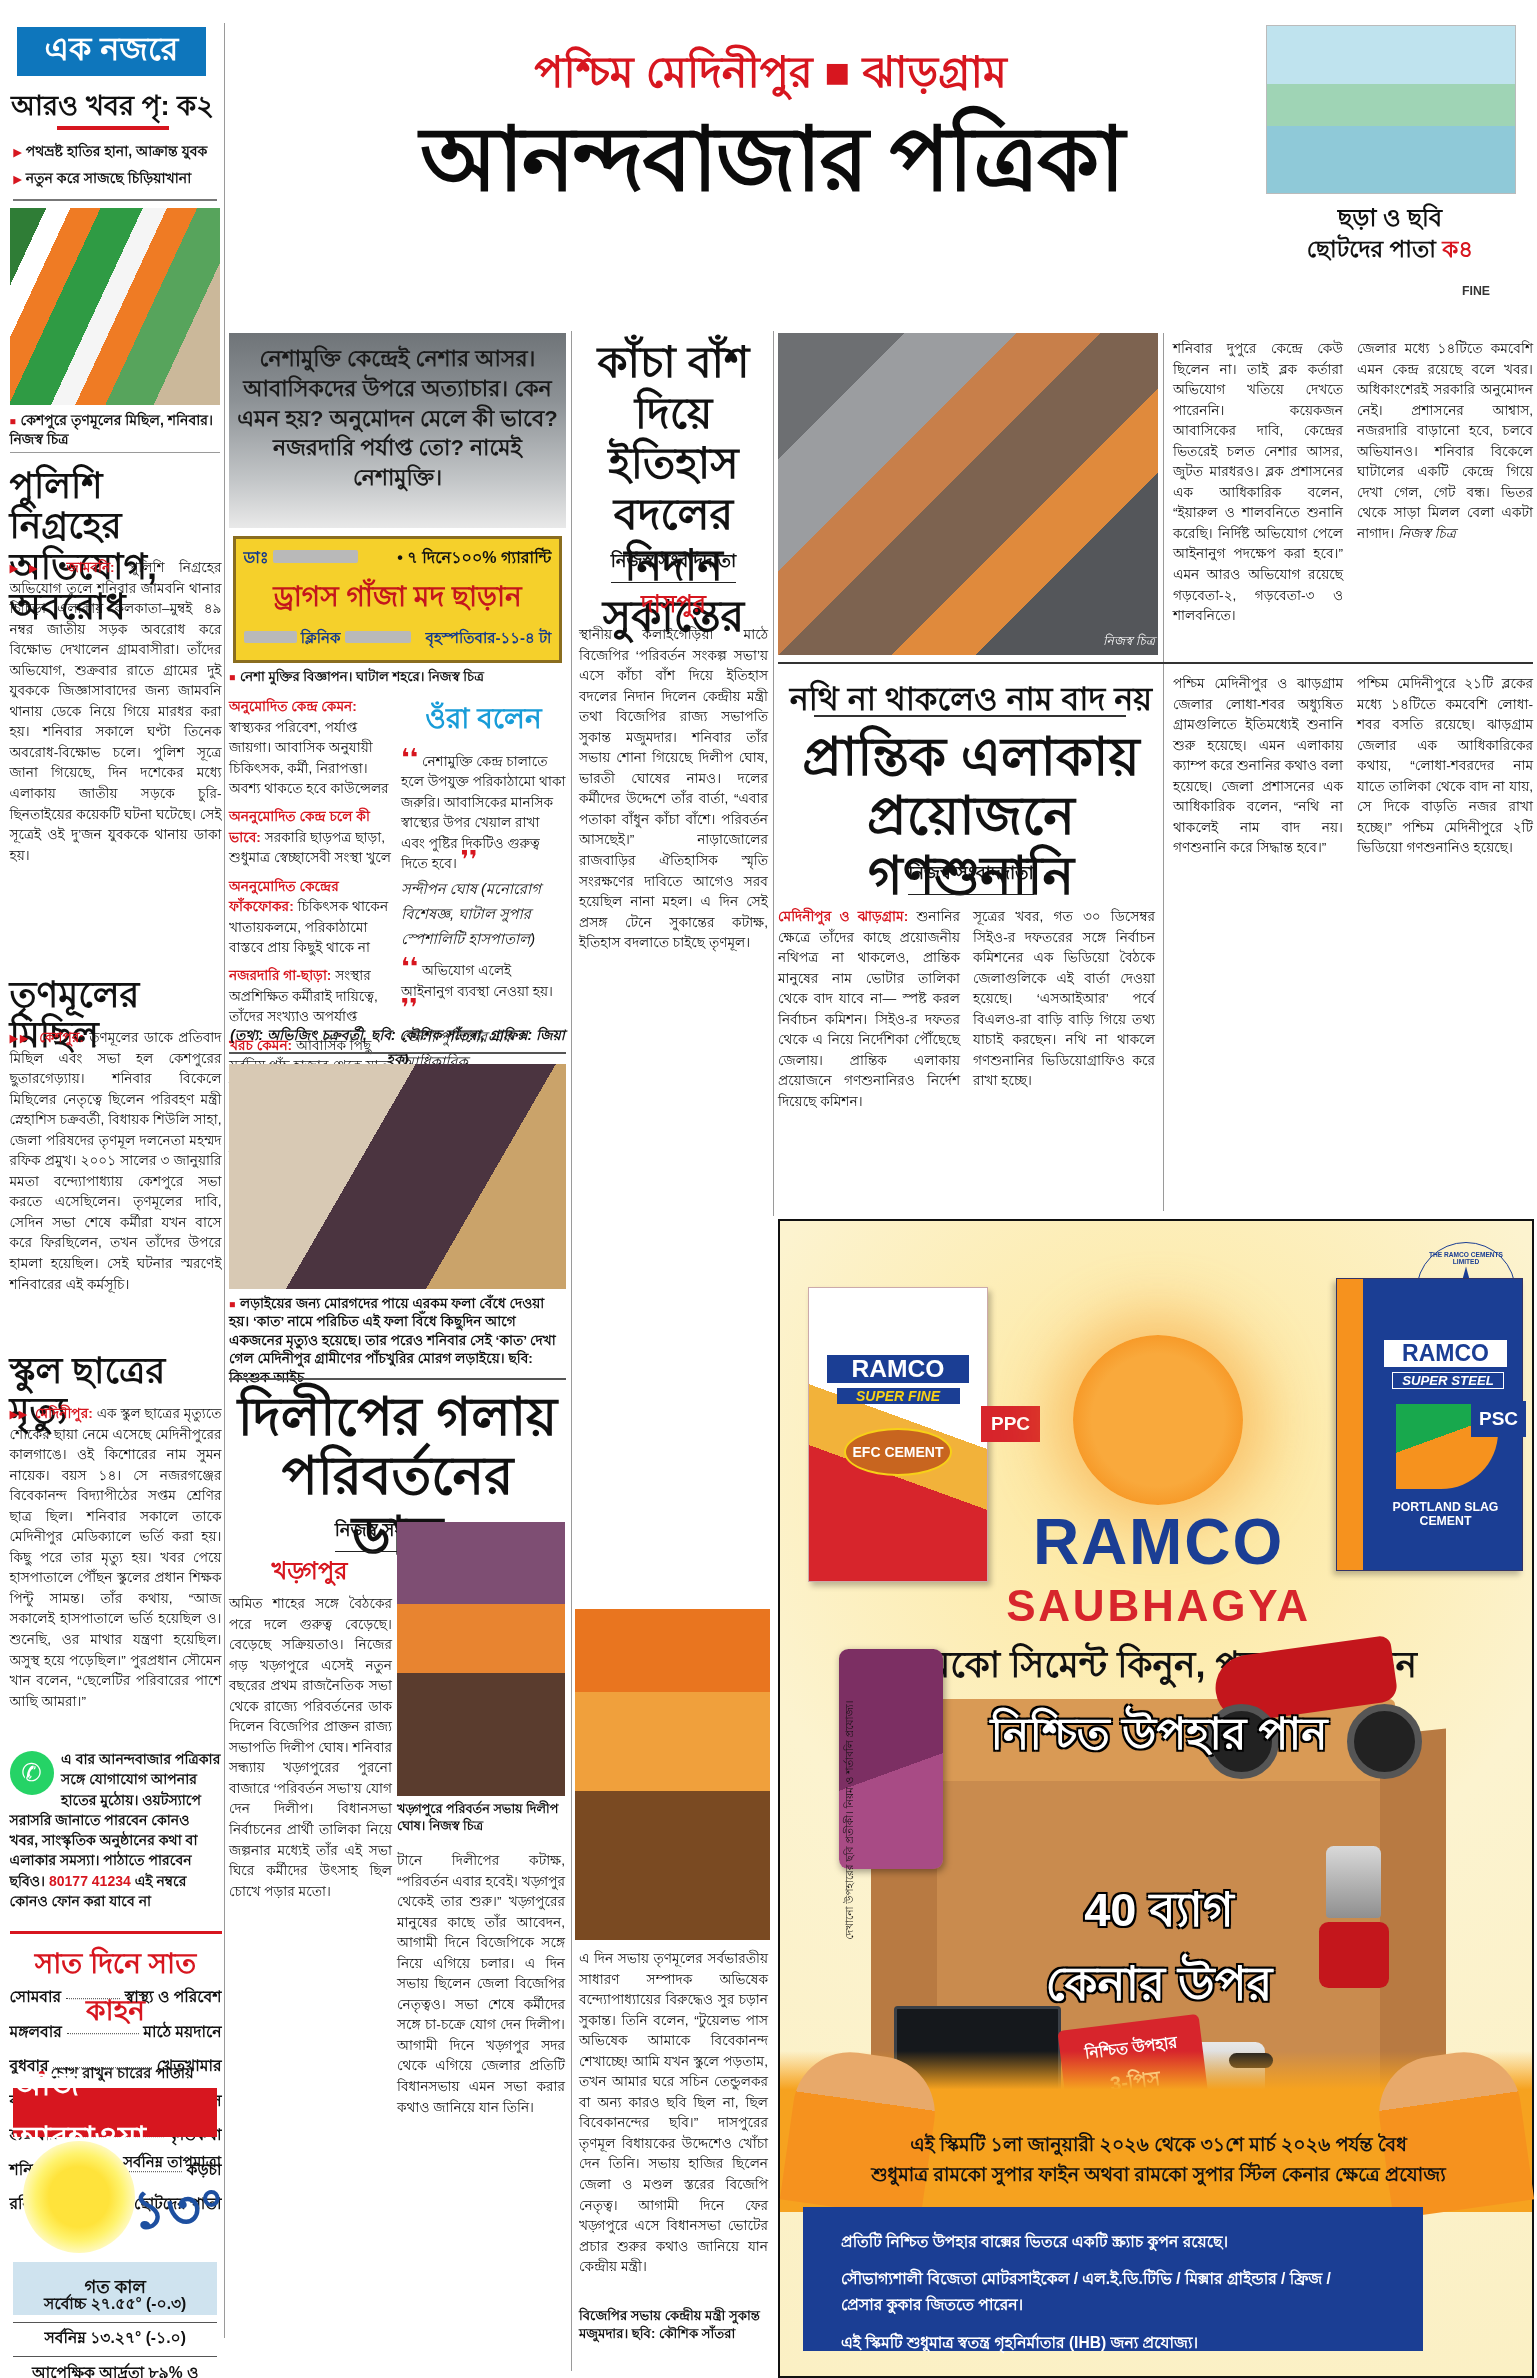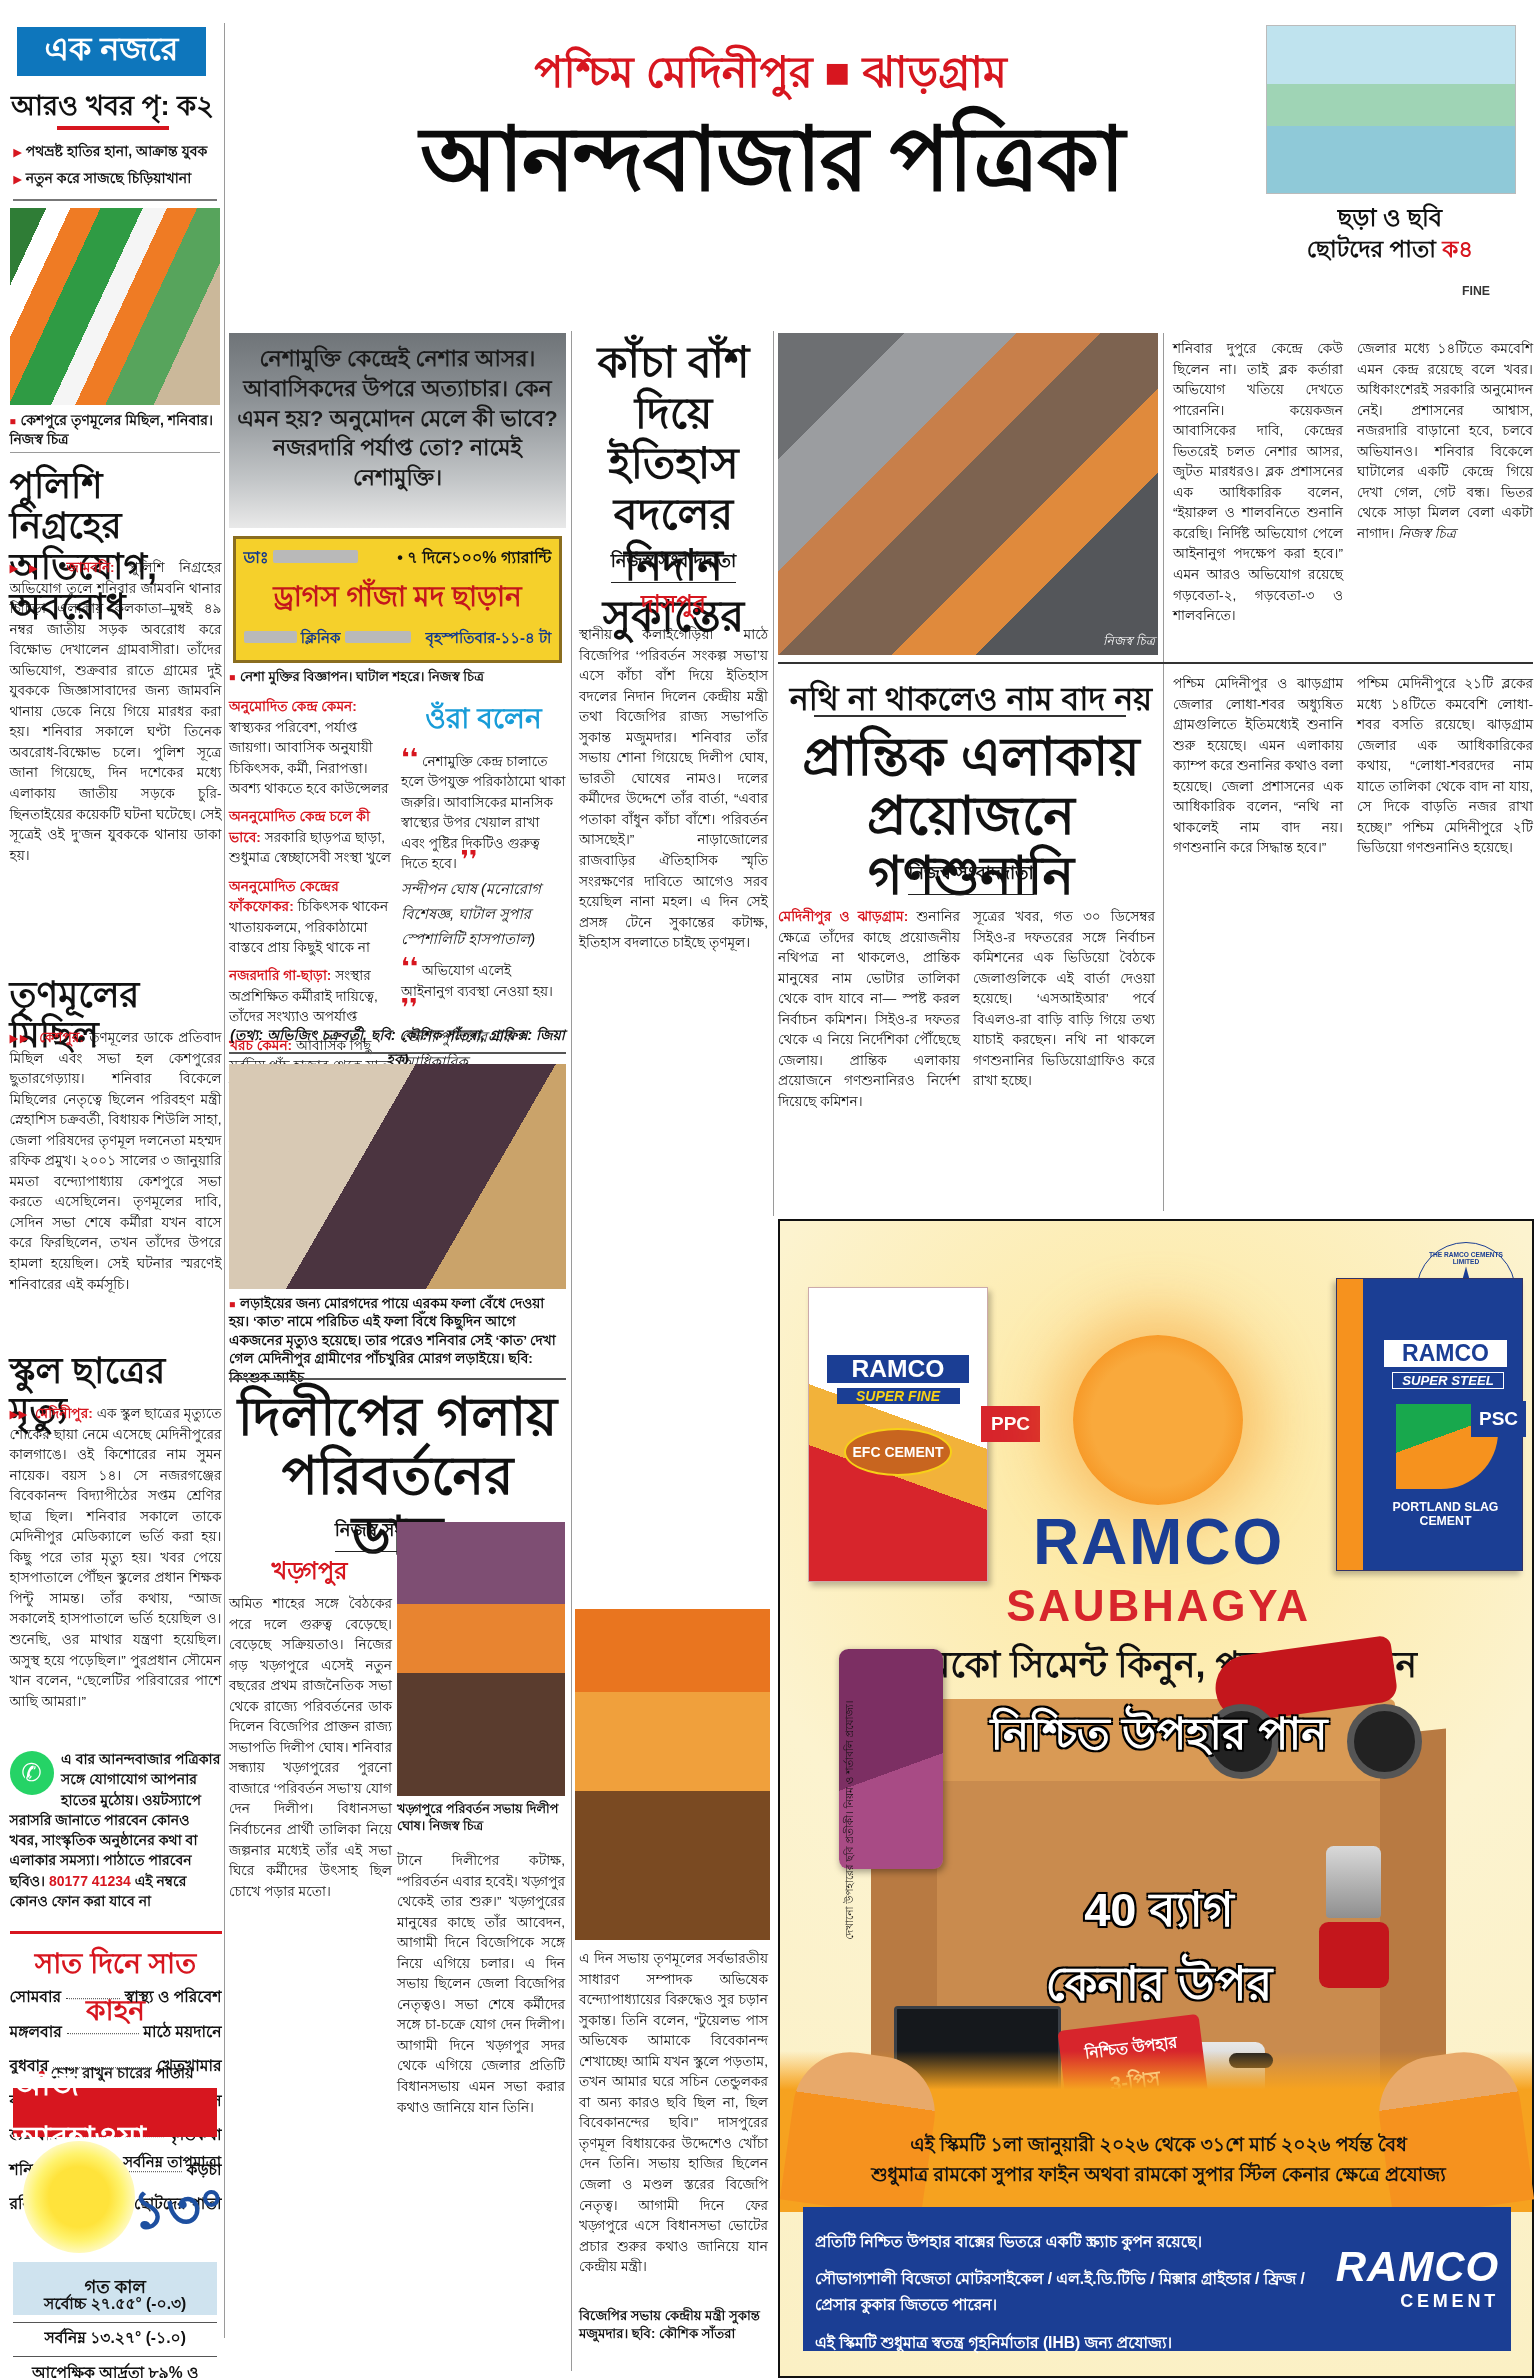--- a/index.html
+++ b/index.html
@@ -365,21 +365,21 @@
 
     <div class="abs" style="left:0px;top:816px;width:752px;height:175px;background:linear-gradient(180deg,rgba(246,162,31,0) 0 8%,#f6a21f 30% 100%);"></div>
     <div class="abs" style="left:9.5px;top:833px;width:142px;height:156px;background:linear-gradient(180deg,#e8a96a 0 30%,#f6921e 30% 100%);border-radius:57px 57px 0 0;transform:rotate(8deg);"></div>
     <div class="abs" style="left:602px;top:833px;width:142px;height:156px;background:linear-gradient(180deg,#e8a96a 0 30%,#f6921e 30% 100%);border-radius:57px 57px 0 0;transform:rotate(-8deg);"></div>
 
     <div class="abs center bold" style="left:38px;top:909px;width:681px;font-size:19px;">এই স্কিমটি ১লা জানুয়ারী ২০২৬ থেকে ৩১শে মার্চ ২০২৬ পর্যন্ত বৈধ</div>
     <div class="abs center bold" style="left:38px;top:939px;width:681px;font-size:19px;">শুধুমাত্র রামকো সুপার ফাইন অথবা রামকো সুপার স্টিল কেনার ক্ষেত্রে প্রযোজ্য</div>
 
     <div class="abs" style="left:-53px;top:587px;width:246px;font-size:10.4px;transform:rotate(-90deg);transform-origin:center;">দেখানো উপহারের ছবি প্রতীকী। নিয়ম ও শর্তাবলি প্রযোজ্য।</div>
 
-    <div class="abs ad-footer" style="left:23px;top:986px;width:708px;height:144px;padding:23px 12px;box-sizing:border-box;">
+    <div class="abs ad-footer" style="left:23px;top:986px;width:620px;height:144px;padding:23px 38px;box-sizing:border-box;">
       <div style="width:492px;float:left;">
         <div class="ln">প্রতিটি নিশ্চিত উপহার বাক্সের ভিতরে একটি স্ক্র্যাচ কুপন রয়েছে।</div>
         <div class="ln">সৌভাগ্যশালী বিজেতা মোটরসাইকেল / এল.ই.ডি.টিভি / মিক্সার গ্রাইন্ডার / ফ্রিজ / প্রেসার কুকার জিততে পারেন।</div>
         <div class="ln" style="margin-bottom:0;">এই স্কিমটি শুধুমাত্র স্বতন্ত্র গৃহনির্মাতার (IHB) জন্য প্রযোজ্য।</div>
       </div>
       <div style="float:right;text-align:right;margin-top:13.2px;">
         <div style="font-size:42px;font-weight:bold;font-style:italic;letter-spacing:0.9px;">RAMCO</div>
         <div style="font-size:18px;font-weight:bold;letter-spacing:3.8px;">CEMENT</div>
       </div>
     </div>

